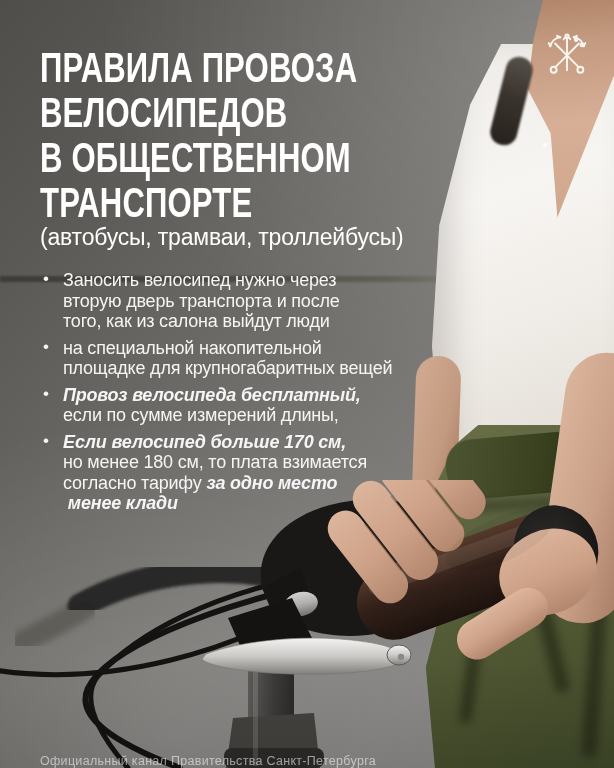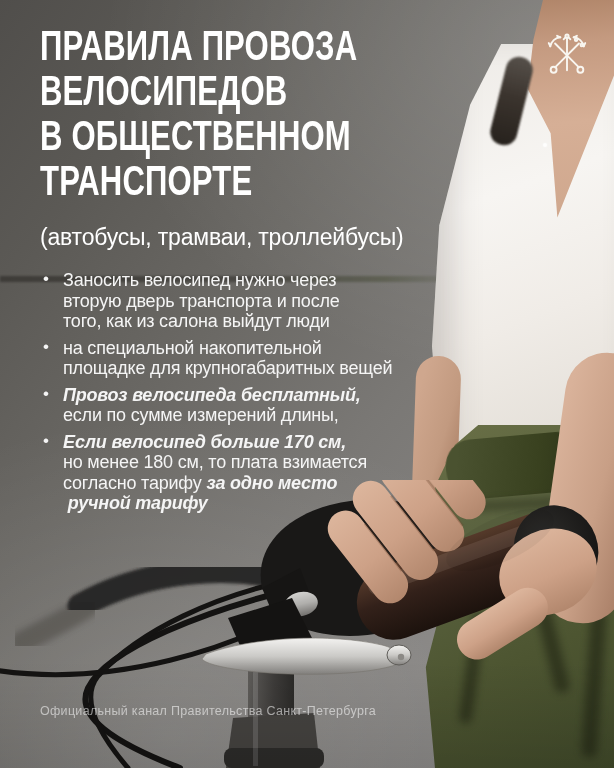--- a/index.html
+++ b/index.html
@@ -68,41 +68,41 @@
   .arm-right{
     position:absolute;left:552px;top:352px;width:86px;height:272px;border-radius:42px;
     transform:rotate(8deg);
     background:linear-gradient(98deg,#d9b29a 8%,#c89f86 55%,#a97f67 95%);
   }
   .bike{position:absolute;left:0;top:480px;width:614px;height:288px;}
   .vignette{position:absolute;inset:0;pointer-events:none;
     background:linear-gradient(to top,rgba(0,0,0,.12),rgba(0,0,0,0) 14%);}
   
   .emblem{position:absolute;right:26px;top:31px;width:42px;height:46px;}
-  .title{position:absolute;left:40px;top:23px;color:#ffffff;}
+  .title{position:absolute;left:40px;top:45px;color:#ffffff;}
   .title-line{
     display:block;font-weight:700;font-size:42px;line-height:45px;
     letter-spacing:.2px;white-space:nowrap;
     transform:scaleX(.74);transform-origin:0 0;
   }
   .subtitle{
     position:absolute;left:40px;top:222px;color:#ffffff;
     font-size:23px;line-height:30px;letter-spacing:-.2px;white-space:nowrap;
   }
   .rules{
     position:absolute;left:42px;top:270px;width:400px;
     margin:0;padding:0;list-style:none;color:#f5f5f5;
     font-size:18px;line-height:20.5px;letter-spacing:-.2px;
   }
   .rules li{position:relative;padding-left:21px;margin-bottom:6px;}
   .dot{position:absolute;left:1px;top:-1px;font-size:17px;}
   .line{display:block;white-space:pre-wrap;}
   .b{font-weight:700;font-style:italic;}
   .footer{
-    position:absolute;left:40px;top:704px;
+    position:absolute;left:40px;top:754px;
     font-size:12.5px;letter-spacing:.3px;color:rgba(255,255,255,.55);white-space:nowrap;
   }
 </style>
 </head>
 <body>
 
 <div class="poster">
 
   <div class="bg"></div>
   <div class="wall-line"></div>
@@ -245,18 +245,18 @@
     <li>
       <span class="dot">•</span>
       <span class="rule-text"><span class="line"><span>на специальной накопительной</span></span><span class="line"><span>площадке для крупногабаритных вещей</span></span></span>
     </li>
     <li>
       <span class="dot">•</span>
       <span class="rule-text"><span class="line"><span class="b">Провоз велосипеда бесплатный,</span></span><span class="line"><span>если по сумме измерений длины,</span></span></span>
     </li>
     <li>
       <span class="dot">•</span>
-      <span class="rule-text"><span class="line"><span class="b">Если велосипед больше 170 см,</span></span><span class="line"><span>но менее 180 см, то плата взимается</span></span><span class="line"><span>согласно тарифу </span><span class="b">за одно место</span></span><span class="line"><span class="b"> ручной тарифу</span></span></span>
+      <span class="rule-text"><span class="line"><span class="b">Если велосипед больше 170 см,</span></span><span class="line"><span>но менее 180 см, то плата взимается</span></span><span class="line"><span>согласно тарифу </span><span class="b">за одно место</span></span><span class="line"><span class="b"> менее клади</span></span></span>
     </li>
   </ul>
 
   <div class="footer">Официальный канал Правительства Санкт-Петербурга</div>
 </div>
 
 </body></html>

